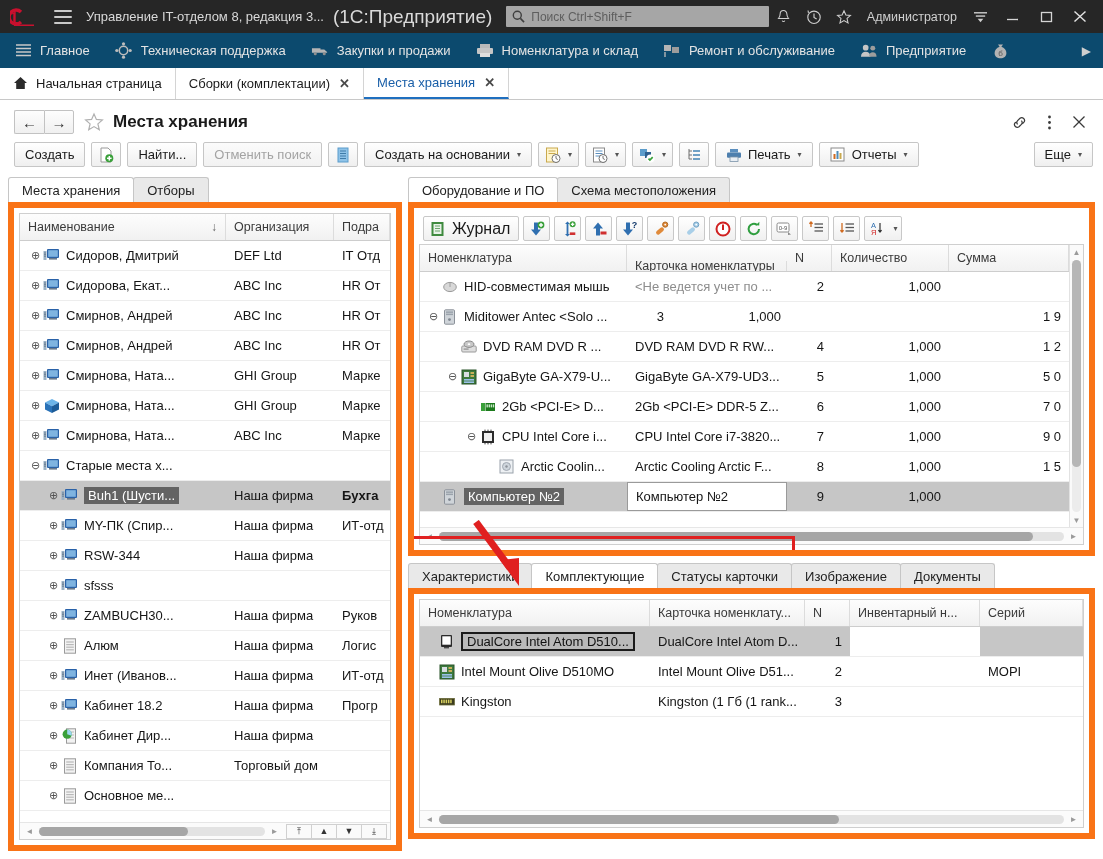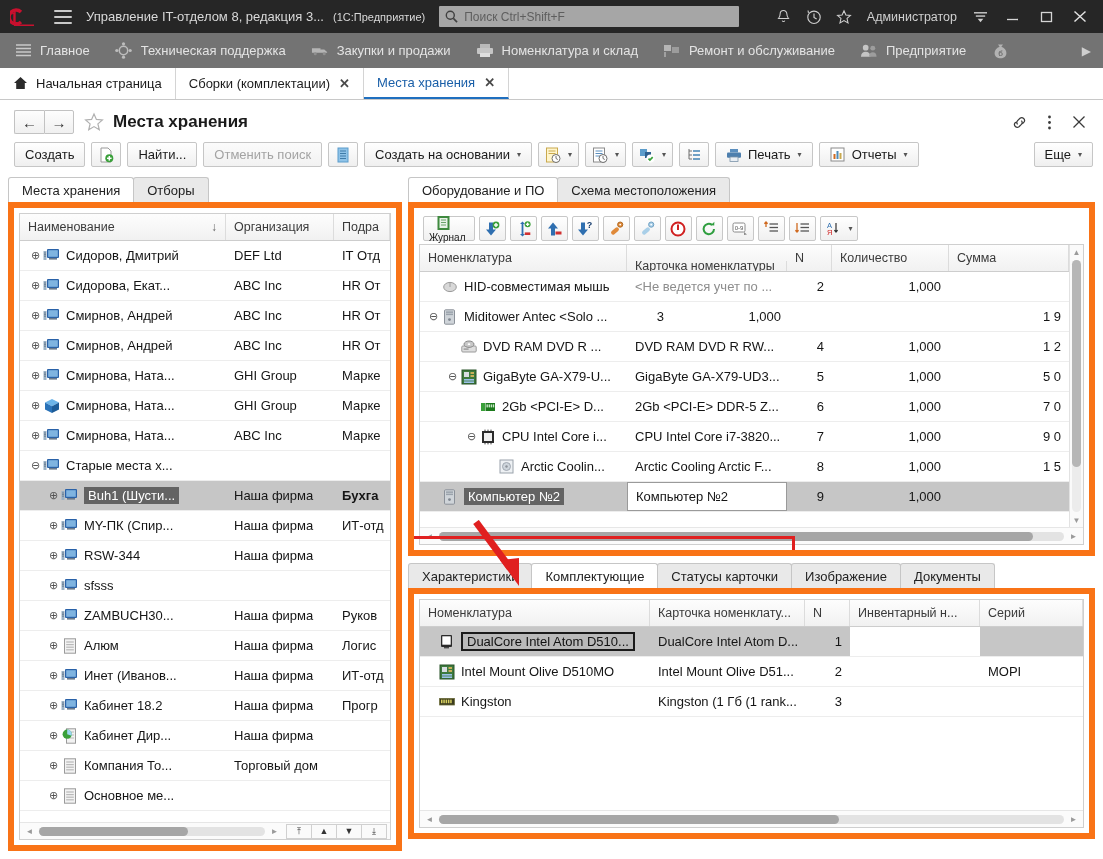--- a/index.html
+++ b/index.html
@@ -19,35 +19,35 @@
     flex: 0 0 33px; color: #d8d8d8; padding-left: 10px;
   }
   .logo1c {
     width: 32px; height: 18px; position: relative; margin-right: 12px; flex: 0 0 32px;
   }
   .logo1c svg { display:block; }
   .burger { width: 18px; height: 14px; margin-right: 14px; flex:0 0 18px; cursor: pointer; }
   .burger span { display:block; height:2px; background:#c9c9c9; margin-bottom:4px; border-radius:1px;}
   .burger span:last-child{margin-bottom:0;}
   .apptitle { font-size: 13px; color: #d9d9d9; white-space: nowrap; }
-  .appsub { font-size: 11px; color: #d9d9d9; margin-left: 9px; white-space: nowrap;}
+  .appsub { font-size: 19px; color: #d9d9d9; margin-left: 9px; white-space: nowrap;}
   .searchbox {
     margin-left: 14px; width: 300px; height: 21px; background: #a6a6a6;
     display:flex; align-items:center; padding: 0 6px; border-radius:1px;
   }
   .searchbox .sicon { width: 13px; height:13px; margin-right:6px; flex:0 0 13px;}
   .searchbox .stext { font-size: 12px; color: #5e5e5e; white-space:nowrap;}
   .tb-right { margin-left:auto; display:flex; align-items:center; padding-right: 6px; }
   .tb-ico { width: 30px; height:30px; display:flex; align-items:center; justify-content:center; cursor:pointer;}
   .tb-user { font-size:12.5px; color:#d0d0d0; padding: 0 8px; white-space:nowrap;}
   .win-btn { width: 34px; height: 32px; display:flex;align-items:center;justify-content:center;cursor:pointer;}
 
   
   .menubar {
-    height: 35px; background: #737373; display:flex; align-items:center; flex:0 0 35px;
+    height: 35px; background: #0c4a6e; display:flex; align-items:center; flex:0 0 35px;
     color:#e2e2e2; padding-left: 14px; overflow:hidden;
   }
   .menu-item { display:flex; align-items:center; padding: 0 13px 0 0; margin-right: 12px; cursor:pointer; white-space:nowrap;}
   .menu-item .mi { width:18px;height:18px;margin-right:8px;display:flex;align-items:center;justify-content:center;flex:0 0 18px;}
   .menu-item .mlabel{font-size:13px;color:#e4e4e4;}
   .menu-more { margin-left:auto; padding-right:12px; color:#cfcfcf; font-size:12px; cursor:pointer;}
 
   
   .tabstrip { height:32px; background:#ffffff; display:flex; align-items:flex-end; flex:0 0 32px; border-bottom:1px solid #c8c8c8;}
   .ftab {
@@ -130,21 +130,21 @@
 
   
   .lnav{display:flex;margin-left:6px;}
   .lnav .nb{width:26px;height:15px;border:1px solid #d0d0d0;background:#fafafa;display:flex;align-items:center;
     justify-content:center;font-size:9px;color:#333;cursor:pointer;margin-left:-1px;}
 
   
   .rtoolbar{height:31px;display:flex;align-items:center;gap:4px;padding:3px 4px;flex:0 0 31px;}
   .tbtn{height:25px;min-width:25px;border:1px solid #c8c8c8;border-radius:2px;background:linear-gradient(#ffffff,#f0f0f0);
     display:flex;align-items:center;justify-content:center;padding:0 4px;cursor:pointer;}
-  .tbtn.lbl{padding:0 8px 0 5px;font-size:10px;flex-direction:column;}
+  .tbtn.lbl{padding:0 8px 0 5px;font-size:16px;}
   .tbtn .ti{width:17px;height:17px;display:flex;align-items:center;justify-content:center;flex:0 0 17px;}
   .tbtn.lbl .ti{margin-right:6px;}
 
   
   .redbox{position:absolute;border:3px solid #e02020;pointer-events:none;z-index:40;}
   .redarrow{position:absolute;z-index:41;}
 
   
   .detailwrap{flex:0 0 278px;display:flex;flex-direction:column;margin-top:5px;min-height:0;}
 </style>

